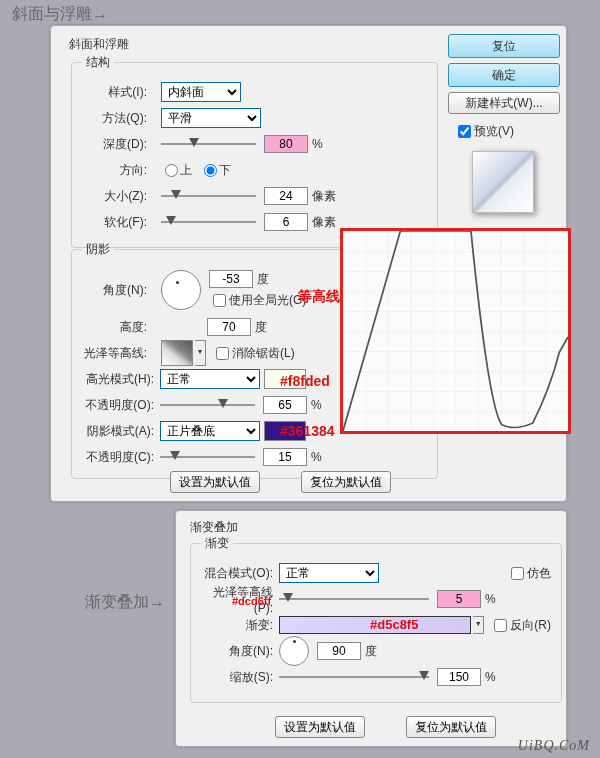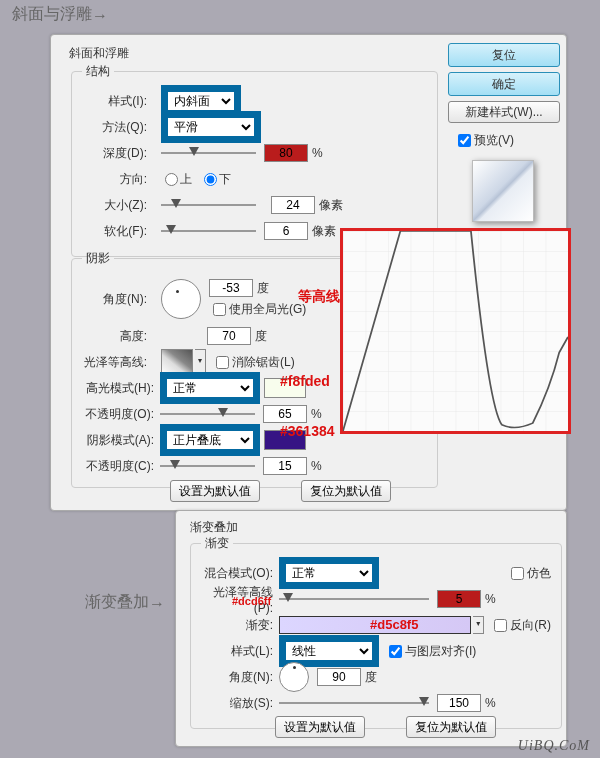--- a/index.html
+++ b/index.html
@@ -1,33 +1,33 @@
 <!DOCTYPE html>
 <html><head>
 <meta charset="utf-8">
 <style>
 body{margin:0;background:#aba9b3;font-family:"Microsoft YaHei",SimSun,Arial,sans-serif;font-size:12px;color:#333;width:600px;height:758px;position:relative}
 .lbl-main{position:absolute;font-size:16px;color:#666}
 .dialog{position:absolute;background:#f0f0f0;border:1px solid #aaa;border-radius:4px;box-shadow:0 0 3px rgba(0,0,0,0.2)}
-.d1{left:50px;top:34px;width:515px;height:475px}
+.d1{left:50px;top:25px;width:515px;height:475px}
 .d2{left:175px;top:510px;width:390px;height:235px}
 .side{position:absolute;right:8px;top:8px;width:110px}
 .btn-blue{display:block;width:100%;height:22px;background:linear-gradient(#d6f1fb,#a3dff5);border:1px solid #2a8fb8;border-radius:3px;text-align:center;line-height:22px;margin-bottom:5px;cursor:pointer;font-size:12px}
 .btn-gray{display:block;width:100%;height:20px;background:linear-gradient(#fdfdfd,#e6e6e6);border:1px solid #888;border-radius:3px;text-align:center;line-height:20px;margin-bottom:8px;cursor:pointer;font-size:12px}
 .cb{vertical-align:middle;margin-right:3px}
 .thumb{width:60px;height:60px;margin:10px auto 0;background:linear-gradient(135deg,#fff 0%,#cdd7e6 45%,#b7c3d6 50%,#e8edf4 55%,#fff 100%);border:1px solid #bbb;box-shadow:2px 2px 6px rgba(0,0,0,0.4)}
 .section-title{position:absolute;font-size:12px}
 fieldset{border:1px solid #ccc;border-radius:4px;padding:6px 10px 10px;margin:0}
 legend{padding:0 4px;font-size:12px}
 .row{display:flex;align-items:center;margin:4px 0;height:22px}
 .rlabel{width:65px;text-align:right;margin-right:14px}
 .rlabel2{width:72px;text-align:right;margin-right:6px}
-select{font-size:12px;padding:1px 2px;background:#fff;border:7px solid #0369a1}
+select{font-size:12px;padding:1px 2px;background:#fff;border:1px solid #0369a1}
 input[type=text]{font-size:12px;border:1px solid #888;height:16px;padding:0 2px;background:#fff;text-align:center}
-input[type=text].hl{background:#b91c1c}
+input[type=text].hl{background:#f9a8d4}
 .slider{flex:0 0 95px;height:14px;position:relative;margin-right:8px}
 .slider:before{content:"";position:absolute;left:0;right:0;top:6px;height:2px;background:#999}
 .slider .th{position:absolute;top:1px;width:0;height:0;border-left:5px solid transparent;border-right:5px solid transparent;border-top:9px solid #555}
 .unit{margin-left:4px}
 .radio{margin:0 2px 0 4px;vertical-align:middle}
 .angle-circle{width:38px;height:38px;border:1px solid #888;border-radius:50%;position:relative;background:#fff;margin-right:8px}
 .angle-circle .dot{position:absolute;width:3px;height:3px;background:#333;border-radius:50%}
 .contour{width:30px;height:24px;background:linear-gradient(to top right,#fff 0%,#ddd 40%,#888 60%,#555 100%);border:1px solid #888;margin-right:2px}
 .dd{width:10px;height:24px;border:1px solid #888;border-left:0;background:#eee;text-align:center;line-height:22px;font-size:8px;cursor:pointer}
 .swatch{width:40px;height:18px;border:1px solid #888;margin-left:4px}
@@ -78,21 +78,21 @@
         <input type="radio" class="radio" style="">
         <span>上</span>
         <input type="radio" class="radio" checked="" style="margin-left: 12px;">
         <span>下</span>
       </div>
   <div class="row">
         <span class="rlabel">大小(Z):</span>
         <div class="slider">
           <div class="th" style="left:10px"></div>
         </div>
-        <input type="text" style="width: 38px; margin-left: 7px;" value="24">
+        <input type="text" style="width: 38px;" value="24">
         <span class="unit">像素</span>
       </div>
   <div class="row">
         <span class="rlabel">软化(F):</span>
         <div class="slider">
           <div class="th" style="left:5px"></div>
         </div>
         <input type="text" style="width: 38px;" value="6">
         <span class="unit">像素</span>
       </div>
@@ -193,26 +193,20 @@
         <span class="unit">%</span>
       </div>
   <div class="row">
         <span class="rlabel2">渐变:</span>
         <div class="grad-bar"></div>
         <div class="dd" style="height:16px;line-height:14px">▾</div>
         <input type="checkbox" class="cb" style="margin-left: 10px;">
         <span>反向(R)</span>
       </div>
   <div class="row">
-        <span class="rlabel2">样式(L):</span>
-        <select style="width:100px"><option>线性</option></select>
-        <input type="checkbox" class="cb" checked="" style="margin-left: 10px;">
-        <span>与图层对齐(I)</span>
-      </div>
-  <div class="row">
         <span class="rlabel2">角度(N):</span>
         <div class="angle-circle" style="width:28px;height:28px">
           <div class="dot" style="left:13px;top:3px"></div>
         </div>
         <input type="text" style="width: 38px;" value="90">
         <span class="unit">度</span>
       </div>
   <div class="row">
         <span class="rlabel2">缩放(S):</span>
         <div class="slider" style="flex:0 0 150px">

